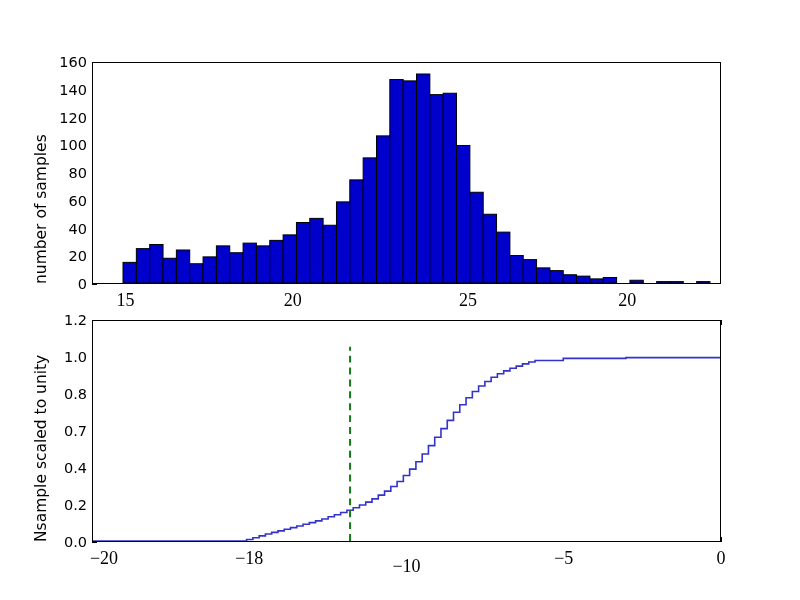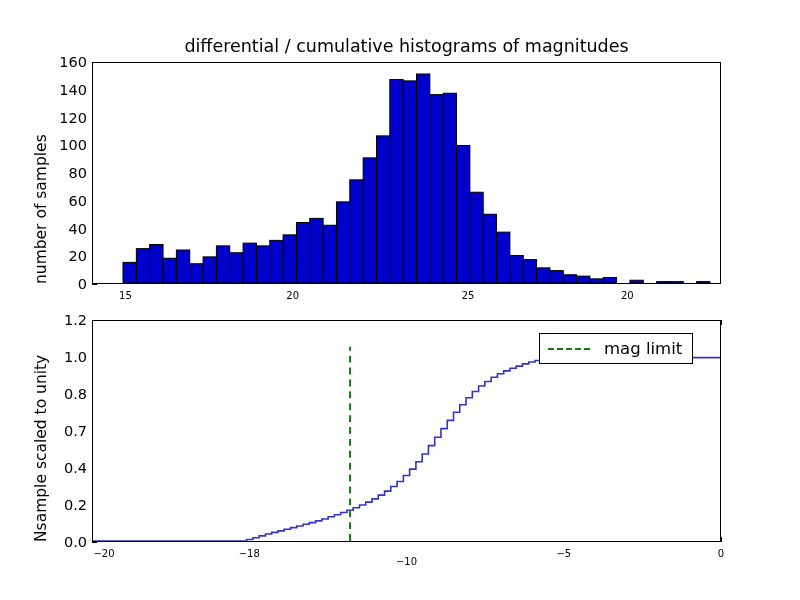--- a/index.html
+++ b/index.html
@@ -96,24 +96,25 @@
     padding-right: 5px;
   }
   .ytick-wrap {
     position: absolute;
     left: 0;
     width: 92px;
     height: 0;
   }
   .xtick-label {
     position: absolute;
-    font-size: 10px;
+    font-size: 18px;
     color: #000000;
     white-space: nowrap;
     transform: translateX(-50%);
+    font-family: Liberation Serif, serif;
   }
   .tick {
     position: absolute;
     background: #000000;
   }
   .tick-y {
     width: 5px;
     height: 1.3px;
   }
   .tick-x {
@@ -141,21 +142,20 @@
     font-size: 16.5px;
     color: #000000;
     white-space: nowrap;
   }
 </style>
 </head>
 <body>
 
 <div id="figure">
 
-  <div class="title">differential / cumulative histograms of magnitudes</div>
 
   <div class="ylabel" id="ylabel-top">number of samples</div>
   <div id="top-ticks">
       <div class="ytick-wrap" style="top: 284px;">
         <div class="ytick-label">0</div>
         <div class="tick tick-y" style="left: 92px; top: -0.5px;"></div>
       </div>
       <div class="ytick-wrap" style="top: 256.25px;">
         <div class="ytick-label">20</div>
         <div class="tick tick-y" style="left: 92px; top: -0.5px;"></div>
@@ -298,20 +298,16 @@
     </div>
 
   <div class="axes" id="axes-bottom">
     <div class="plotsurface">
       <svg id="svg-cum" viewBox="0 0 629 222" preserveAspectRatio="none">
           <path d="M0.00,222.00 L147.81,222.00 L147.81,222.00 L154.11,222.00 L154.11,220.52 L160.40,220.52 L160.40,218.67 L166.69,218.67 L166.69,216.82 L172.98,216.82 L172.98,214.97 L179.26,214.97 L179.26,213.31 L185.56,213.31 L185.56,211.82 L191.84,211.82 L191.84,210.16 L198.14,210.16 L198.14,208.50 L204.43,208.50 L204.43,206.83 L210.71,206.83 L210.71,205.16 L217.01,205.16 L217.01,203.50 L223.29,203.50 L223.29,201.65 L229.59,201.65 L229.59,199.80 L235.88,199.80 L235.88,197.58 L242.16,197.58 L242.16,195.55 L248.46,195.55 L248.46,193.32 L254.74,193.32 L254.74,190.92 L261.04,190.92 L261.04,188.51 L267.32,188.51 L267.32,185.74 L273.61,185.74 L273.61,182.78 L279.91,182.78 L279.91,179.45 L286.19,179.45 L286.19,175.75 L292.49,175.75 L292.49,171.68 L298.77,171.68 L298.77,167.06 L305.06,167.06 L305.06,161.88 L311.36,161.88 L311.36,155.95 L317.64,155.95 L317.64,149.48 L323.94,149.48 L323.94,142.08 L330.23,142.08 L330.23,134.13 L336.51,134.13 L336.51,125.80 L342.81,125.80 L342.81,117.29 L349.09,117.29 L349.09,108.59 L355.39,108.59 L355.39,100.27 L361.67,100.27 L361.67,92.13 L367.96,92.13 L367.96,84.55 L374.25,84.55 L374.25,77.51 L380.55,77.51 L380.55,71.22 L386.83,71.22 L386.83,65.67 L393.13,65.67 L393.13,61.05 L399.42,61.05 L399.42,56.79 L405.70,56.79 L405.70,53.28 L412.00,53.28 L412.00,50.32 L418.29,50.32 L418.29,47.73 L424.58,47.73 L424.58,45.51 L430.86,45.51 L430.86,43.29 L437.16,43.29 L437.16,41.44 L443.44,41.44 L443.44,39.78 L471.75,39.78 L471.75,37.74 L534.65,37.74 L534.65,37.00 L629.00,37.00 L629.00,37.00 L629.00,37.00" fill="none" stroke="#3333cc" stroke-width="1.6"></path>
           <line x1="257.89" x2="257.89" y1="222.00" y2="25.90" stroke="#157a15" stroke-width="2" stroke-dasharray="7,5"></line>
         </svg>
     </div>
 
-    <div class="legend">
-      <span class="legend-line"></span>
-      <span class="legend-label">mag limit</span>
-    </div>
   </div>
 
 
 </div>
 
 </body></html>

